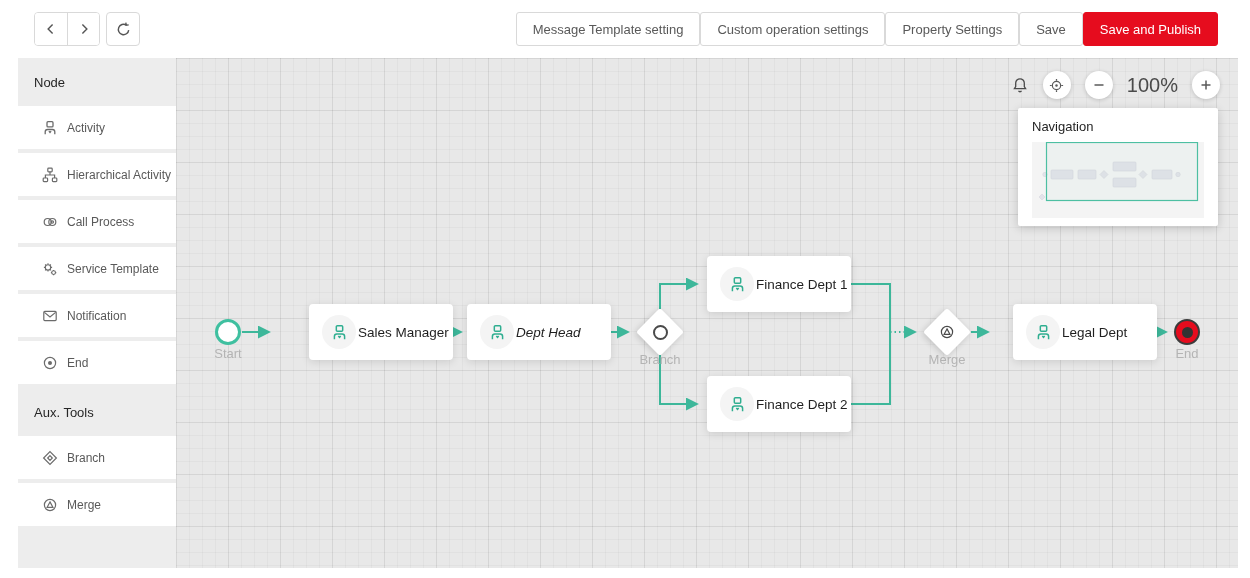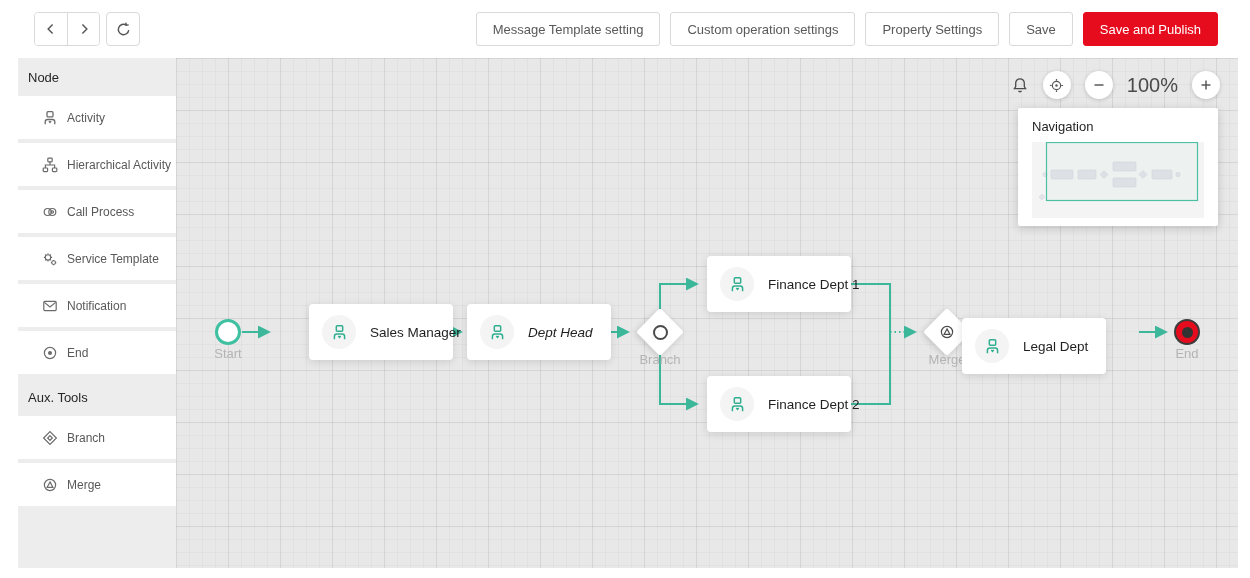--- a/index.html
+++ b/index.html
@@ -7,31 +7,31 @@
     font-family:"Liberation Sans", sans-serif; }
 
   
   .toolbar { height:58px; display:flex; align-items:center; padding:0 32px 0 34px; background:#fff; }
   .nav-group { display:flex; border:1px solid #d9d9d9; border-radius:4px; overflow:hidden; }
   .nav-group .nav-btn { width:32px; height:32px; display:flex; align-items:center; justify-content:center;
     background:#fff; color:#555; cursor:pointer; }
   .nav-group .nav-btn + .nav-btn { border-left:1px solid #d9d9d9; }
   .reset-btn { width:34px; height:34px; margin-left:6px; border:1px solid #d9d9d9; border-radius:4px;
     display:flex; align-items:center; justify-content:center; background:#fff; color:#555; cursor:pointer; }
-  .tb-right { margin-left:auto; display:flex; gap:10px; }
+  .tb-right { margin-left:auto; display:flex; }
   .tb-btn { height:34px; padding:0 16px; background:#fff; border:1px solid #d9d9d9; border-radius:3px;
     font-size:13px; color:#595959; display:flex; align-items:center; cursor:pointer; white-space:nowrap; }
   .tb-btn.primary { background:#e60c1e; border-color:#e60c1e; color:#fff; }
 
   
   .main { display:flex; height:510px; margin:0 12px 10px 18px; }
 
   
   .sidebar { width:158px; background:#ededed; flex:none; overflow:hidden; }
-  .side-header { height:38px; display:flex; align-items:center; padding-left:10px;
+  .side-header { height:48px; display:flex; align-items:center; padding-left:16px;
     font-size:13px; color:#262626; }
   .side-item { height:43px; background:#fff; margin-bottom:4px; display:flex; align-items:center;
     padding-left:24px; gap:9px; font-size:12px; color:#595959; cursor:grab; }
   .s-icon { width:16px; height:16px; color:#6b6b6b; display:flex; flex:none; }
 
   
   .canvas { position:relative; flex:1; overflow:hidden; background-color:#e8e8e8;
     background-image:
       linear-gradient(rgba(0,0,0,0.055) 1px, transparent 1px),
       linear-gradient(90deg, rgba(0,0,0,0.055) 1px, transparent 1px),
@@ -49,21 +49,21 @@
   
   .nav-panel { position:absolute; top:50px; right:20px; width:200px; height:118px; background:#fff;
     border-radius:2px; box-shadow:0 2px 10px rgba(0,0,0,0.18); z-index:25; }
   .nav-title { font-size:13px; color:#1f1f1f; padding:11px 14px 8px; }
   .minimap { margin:0 14px; height:76px; background:#f4f4f4; position:relative; cursor:pointer; }
 
   
   .flow-layer, .flow-svg { position:absolute; inset:0; }
   .flow-svg { pointer-events:none; }
   .flow-card { position:absolute; width:144px; height:56px; background:#fff; border-radius:4px;
-    box-shadow:0 2px 8px rgba(0,0,0,0.12); display:flex; align-items:center; padding-left:13px; gap:14px;
+    box-shadow:0 2px 8px rgba(0,0,0,0.12); display:flex; align-items:center; padding-left:13px; gap:2px;
     cursor:pointer; z-index:10; }
   .fc-icon { width:34px; height:34px; border-radius:50%; background:#f4f4f4; color:#2fae90;
     display:flex; align-items:center; justify-content:center; flex:none; }
   .fc-label { font-size:13.5px; color:#1f1f1f; white-space:nowrap; }
   .start-node { position:absolute; width:26px; height:26px; border-radius:50%; background:#fff;
     border:3px solid #3fc0a0; z-index:10; cursor:pointer; }
   .end-node { position:absolute; width:26px; height:26px; border-radius:50%; background:#e60c1e;
     border:2px solid #3c3c3c; display:flex; align-items:center; justify-content:center; z-index:10; cursor:pointer; }
   .end-node .dot { width:11px; height:11px; border-radius:50%; background:#333; }
   .diamond { position:absolute; width:34px; height:34px; background:#fff; border-radius:3px;
@@ -327,21 +327,21 @@
 
       <div class="diamond" style="left:754px; top:257px;"></div>
       <div class="d-icon" style="left:762px; top:265px;">
         <svg width="16" height="16" viewBox="0 0 16 16" fill="none" stroke="currentColor" stroke-width="1.2">
             <circle cx="8" cy="8" r="5.6"></circle>
             <path d="M8 4.9 L10.9 10.3 H5.1 Z"></path>
           </svg>
       </div>
       <div class="node-label" style="left:771px; top:294px;">Merge</div>
 
-      <div class="flow-card" style="left:786px; top:246px;margin-top:14px;">
+      <div class="flow-card" style="left:837px; top:246px;">
         <span class="fc-icon">
           <svg width="17" height="17" viewBox="0 0 16 16" fill="none" stroke="currentColor" stroke-width="1.4">
               <rect x="5" y="1.7" width="6" height="5.2" rx="1"></rect>
               <path d="M3.2 14.3 v-2.5 a2.3 2.3 0 0 1 2.3-2.3 h5 a2.3 2.3 0 0 1 2.3 2.3 v2.5"></path>
               <path d="M6.9 11.2 L8 12.5 L9.1 11.2"></path>
             </svg>
         </span>
         <span class="fc-label">Legal Dept</span>
       </div>
 

